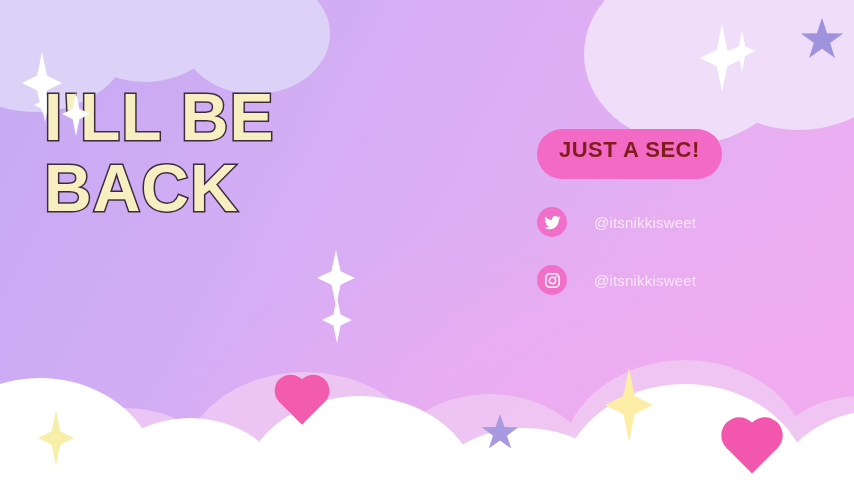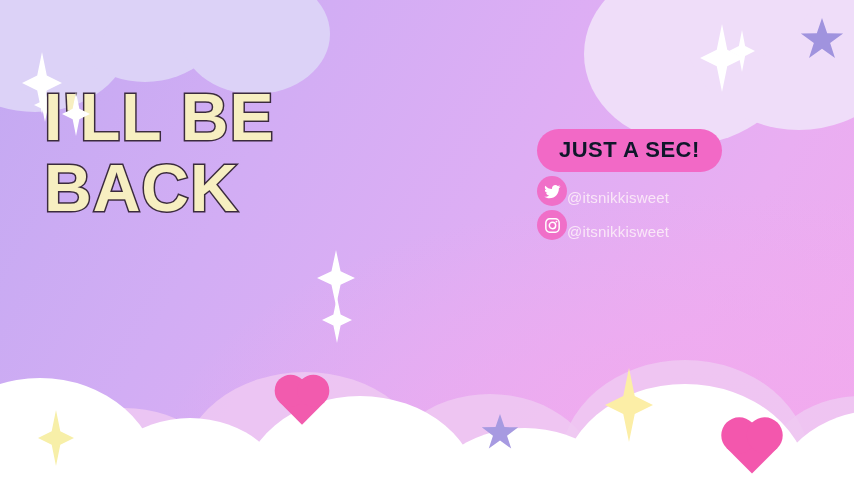--- a/index.html
+++ b/index.html
@@ -89,33 +89,33 @@
   
   #right-panel {
     position: absolute;
     left: 537px;
     top: 129px;
     z-index: 6;
   }
   #status-badge {
     display: inline-block;
     background: #F269C6;
-    color: #0f172a;
+    color: #7f1d1d;
     font-size: 22px;
     font-weight: 700;
     letter-spacing: 0.5px;
-    padding: 8px 22px 9px 22px;
+    padding: 8px 22px 16px 22px;
     border-radius: 999px;
     text-align: right;
   }
   .social-row {
     display: flex;
-    align-items: flex-end;
-    gap: 0;
-    margin-top: 4px;
+    align-items: center;
+    gap: 27px;
+    margin-top: 28px;
   }
   .social-icon {
     width: 30px; height: 30px; border-radius: 50%;
     background: #F06FC8;
     display: flex; align-items: center; justify-content: center;
     flex: 0 0 auto;
   }
   .social-icon svg { width: 17px; height: 17px; display: block; }
   .social-handle {
     color: #FBEAF8;

